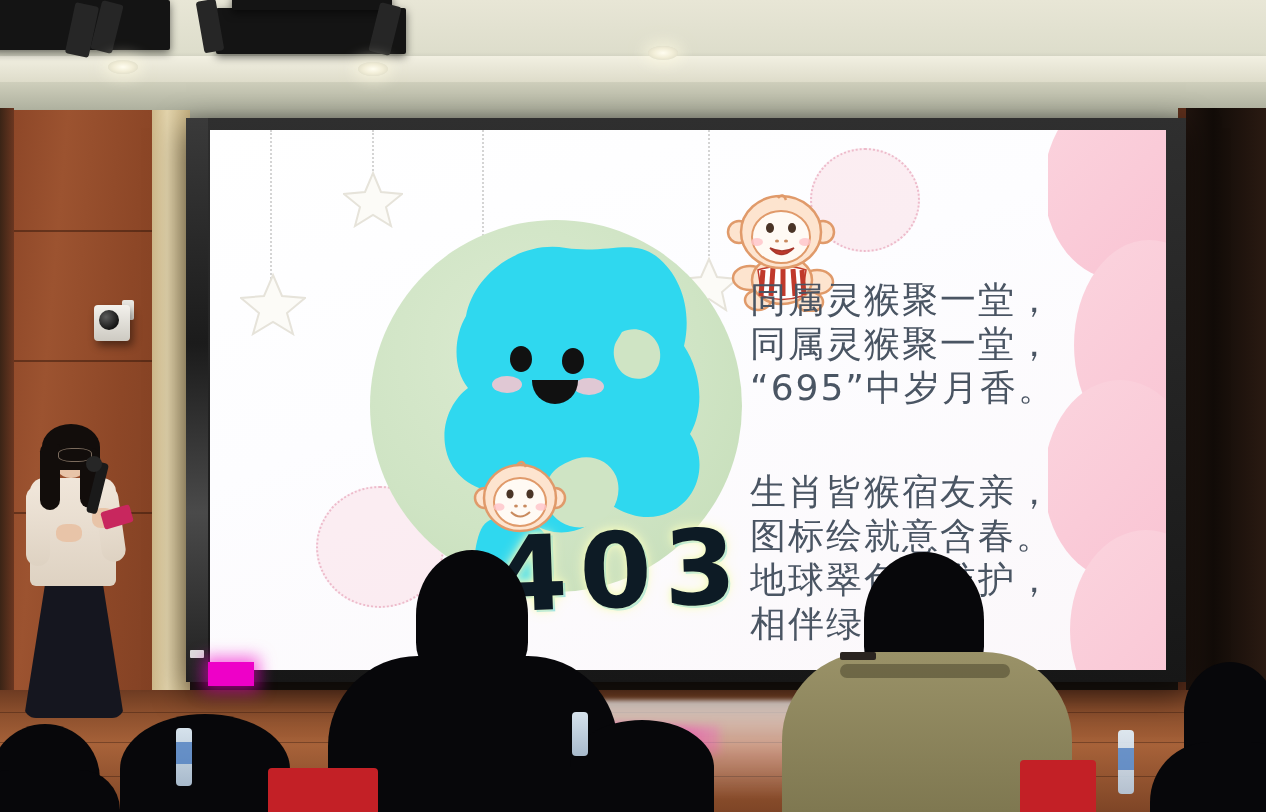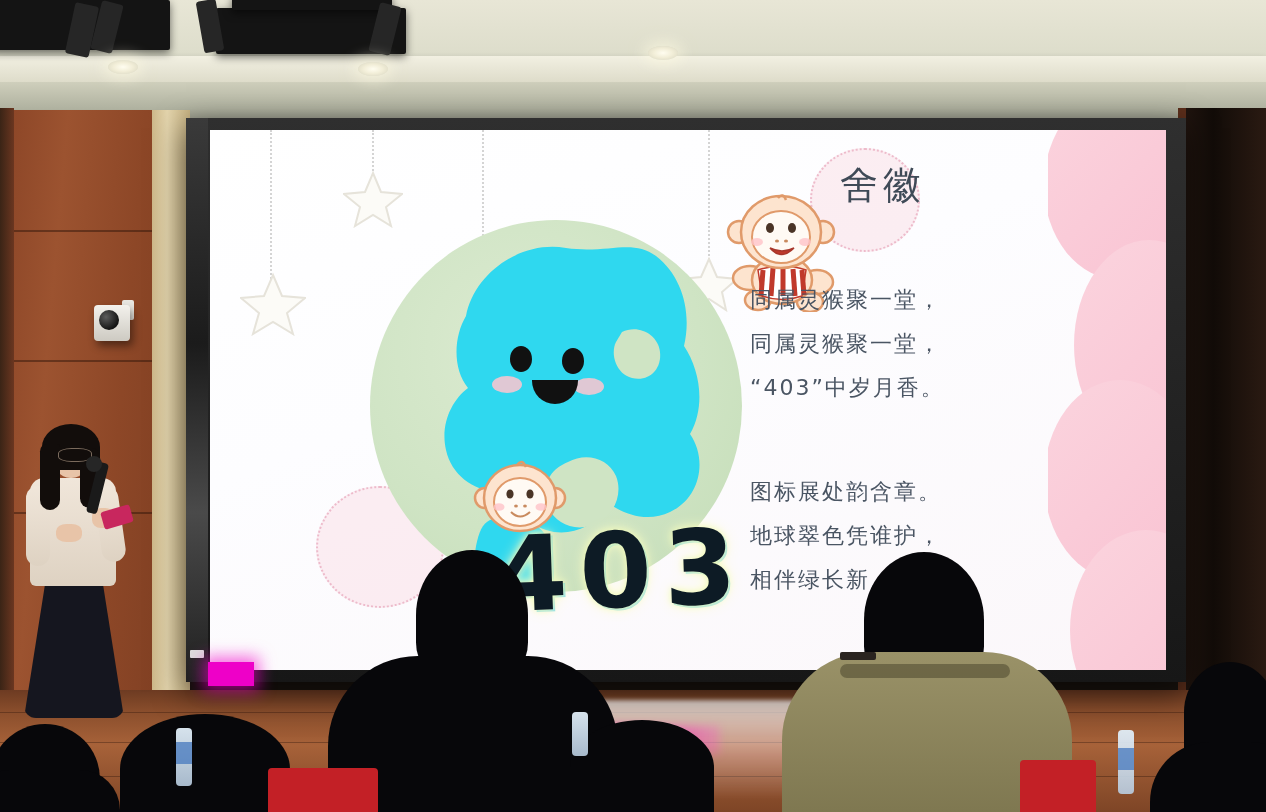--- a/index.html
+++ b/index.html
@@ -84,21 +84,21 @@
     transform:rotate(-2deg);}
 
   
   .monkey{position:absolute;}
   .monkey svg{display:block;}
 
   
   .slide-title{position:absolute;right:118px;top:30px;width:330px;text-align:center;
     font-family:"DejaVu Sans",sans-serif;font-size:38px;color:#3f4a57;letter-spacing:5px;}
   .verse{position:absolute;right:96px;width:320px;
-    font-family:"DejaVu Sans",sans-serif;font-size:22px;color:#4a5563;
+    font-family:"DejaVu Sans",sans-serif;font-size:36px;color:#4a5563;
     line-height:44px;letter-spacing:2px;margin-left:16px;}
   .verse-1{top:148px;}
   .verse-2{top:340px;}
   .verse p{margin:0;white-space:nowrap;}
 
   
   .sil{position:absolute;background:#07070a;}
   .sil-round{border-radius:50% 50% 0 0;}
   .person-tan{position:absolute;background:linear-gradient(180deg,#9a9268,#7e7750);}
   .chair-red{position:absolute;background:#c32026;}
@@ -284,30 +284,30 @@
         <ellipse cx="38" cy="44" rx="3.6" ry="4.6" fill="#4a3426"></ellipse>
         <ellipse cx="58" cy="44" rx="3.6" ry="4.6" fill="#4a3426"></ellipse>
         <ellipse cx="44" cy="56" rx="1.9" ry="1.5" fill="#c98a5e"></ellipse>
         <ellipse cx="53" cy="56" rx="1.9" ry="1.5" fill="#c98a5e"></ellipse>
         <path d="M39,62 q9,9 19,0" stroke="#c98a5e" stroke-width="2" fill="none"></path>
         <ellipse cx="27" cy="57" rx="5.5" ry="3.8" fill="#ffc3c8" opacity=".8"></ellipse>
         <ellipse cx="69" cy="57" rx="5.5" ry="3.8" fill="#ffc3c8" opacity=".8"></ellipse>
       </svg>
     </div>
 
-    <div class="slide-title">舍徽</div>
 
     <div class="verse verse-1">
       <p>同属灵猴聚一堂，</p>
       <p>同属灵猴聚一堂，</p>
-      <p>“403”中岁月香。</p>
+      <p>“695”中岁月香。</p>
     </div>
 
     <div class="verse verse-2">
-      <p>图标展处韵含章。</p>
+      <p>生肖皆猴宿友亲，</p>
+      <p>图标绘就意含春。</p>
       <p>地球翠色凭谁护，</p>
       <p>相伴绿长新。</p>
     </div>
   </div>
 
   <div style="position:absolute;left:208px;top:662px;width:46px;height:24px;
               background:#ee00c8;box-shadow:0 0 16px 5px rgba(238,0,200,.6);"></div>
 
   <div>
     <div class="pr-skirt" style="left:24px;top:578px;width:100px;height:140px;border-radius:6px 6px 12px 12px;

